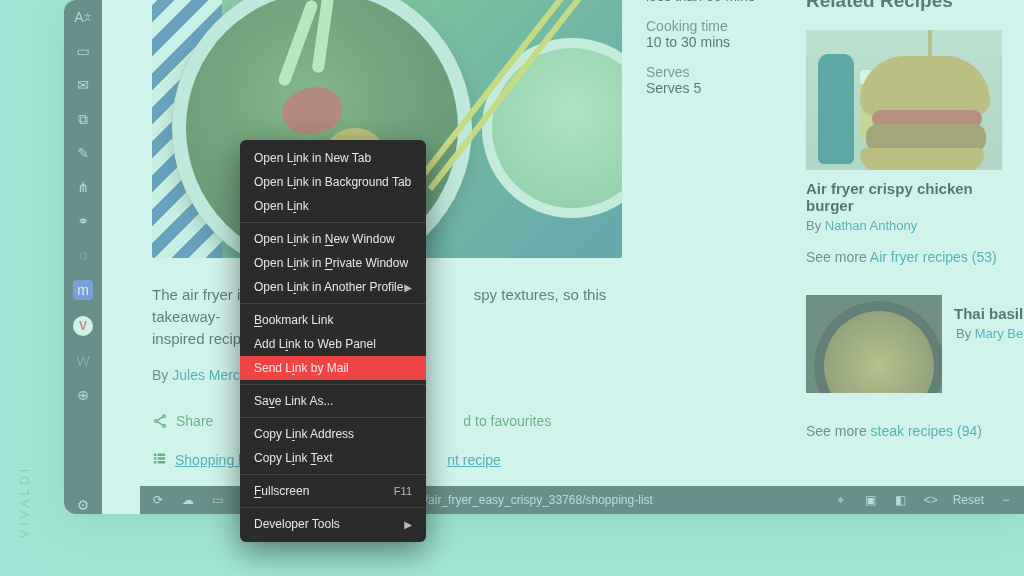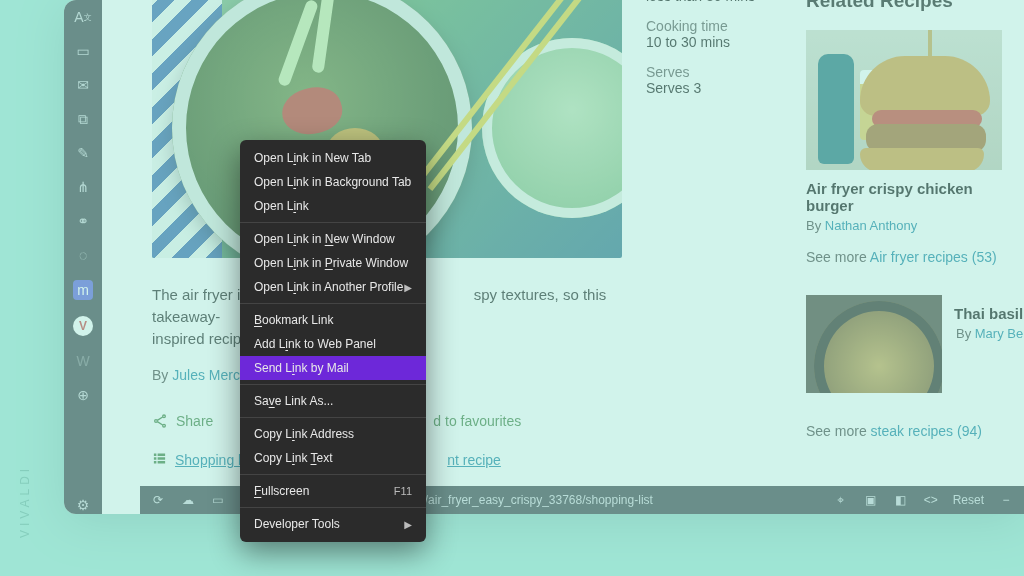--- a/index.html
+++ b/index.html
@@ -34,21 +34,21 @@
   .hero .onion2 { position:absolute; width:12px; height:80px; background:#cce8a8; border-radius:6px; left:165px; top:55px; transform:rotate(8deg); }
 
   .meta { padding-top:50px; font-size:14px; color:#333; }
   .meta .mlabel { color:#555; margin-top:14px; }
   .meta .mval { font-weight:400; color:#111; }
 
   .desc { margin-top:26px; font-size:15px; color:#222; max-width:460px; line-height:1.45; }
   .byline { margin-top:18px; font-size:14px; color:#444; }
   .byline a { color:#1380a1; text-decoration:none; }
 
-  .actions { margin-top:30px; display:flex; gap:50px; font-size:14px; color:#3f7d3f; align-items:center; }
+  .actions { margin-top:30px; display:flex; gap:80px; font-size:14px; color:#3f7d3f; align-items:center; }
   .actions .act { display:flex; align-items:center; gap:8px; cursor:pointer; }
   .actions .act .ic { width:16px; height:16px; display:inline-flex; align-items:center; justify-content:center; color:#3f7d3f; }
 
   .links { margin-top:22px; display:flex; gap:50px; font-size:14px; }
   .links .lk { display:flex; align-items:center; gap:8px; color:#1380a1; cursor:pointer; }
   .links .lk .ic { color:#3f7d3f; font-size:15px; }
   .links .lk span.txt { text-decoration: underline; }
 
   .divider { border:none; border-top:1px solid #d9d9d9; margin-top:26px; width:610px; }
 
@@ -78,21 +78,21 @@
   .status .s-icon { width:16px; text-align:center; cursor:pointer; }
   .status .url { flex:1; color:#cfd4da; overflow:hidden; white-space:nowrap; }
   .status .right { display:flex; gap:14px; align-items:center; }
 
   
   .brand { position:absolute; left:32px; bottom:38px; transform:rotate(-90deg); transform-origin:left bottom; color:#6fb9a7; font-size:12px; letter-spacing:4px; font-weight:500; }
 
   
   .ctx { position:absolute; left:240px; top:140px; width:186px; background:#2b2b2b; color:#e8e8e8; border-radius:6px; padding:6px 0; font-size:12px; z-index:100; box-shadow:0 10px 30px rgba(0,0,0,0.45); }
   .ctx .item { padding:5px 14px; cursor:pointer; display:flex; justify-content:space-between; align-items:center; white-space:nowrap; }
-  .ctx .item:hover, .ctx .item.hl { background:#6d28d9; }
+  .ctx .item:hover, .ctx .item.hl { background:#ef4444; }
   .ctx .sep { height:1px; background:#444; margin:4px 0; }
   .ctx .arrow { font-size:10px; color:#bbb; }
   .ctx .sc { color:#bbb; font-size:11px; }
   .ctx u { text-decoration:underline; text-underline-offset:2px; }
 
 </style>
 </head>
 <body>
 
 <div class="brand">VIVALDI</div>
@@ -128,21 +128,21 @@
             <div class="pepper2"></div>
           <div class="onion1"></div>
             <div class="onion2"></div>
           <div class="sticks"></div>
         </div>
         <div class="meta">
           <div class="mval">less than 30 mins</div>
           <div class="mlabel">Cooking time</div>
           <div class="mval">10 to 30 mins</div>
           <div class="mlabel">Serves</div>
-          <div class="mval">Serves 3</div>
+          <div class="mval">Serves 5</div>
         </div>
       </div>
 
       <div class="desc">
         <span>The air fryer is</span>
         <span style="visibility:hidden">xxxxxxxxxxxxxxxxxxxxxxxxxxxxx</span>
         <span>spy textures, so this takeaway-</span><br>
         <span>inspired recipe</span>
       </div>
 

